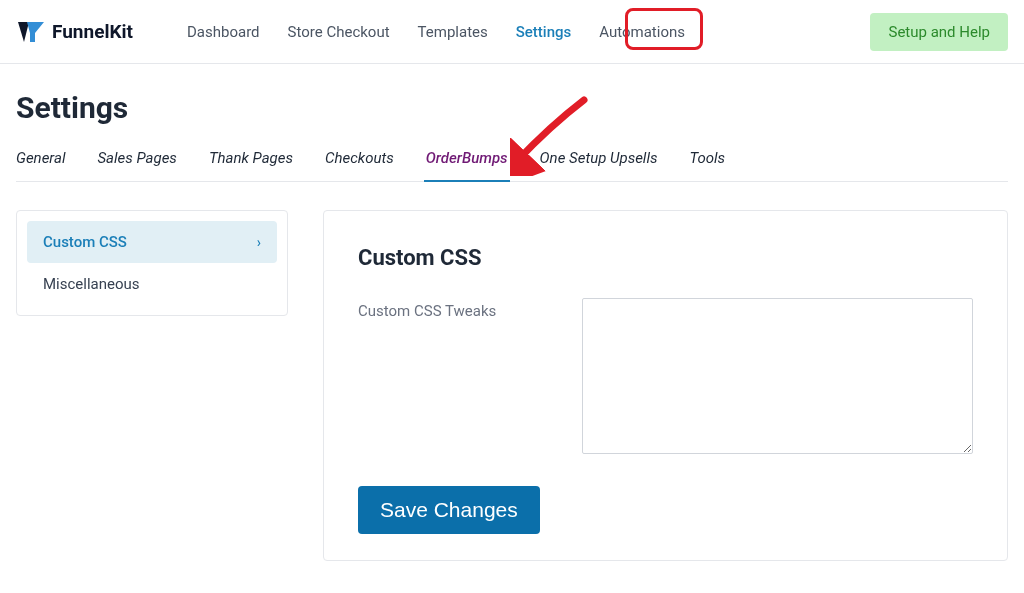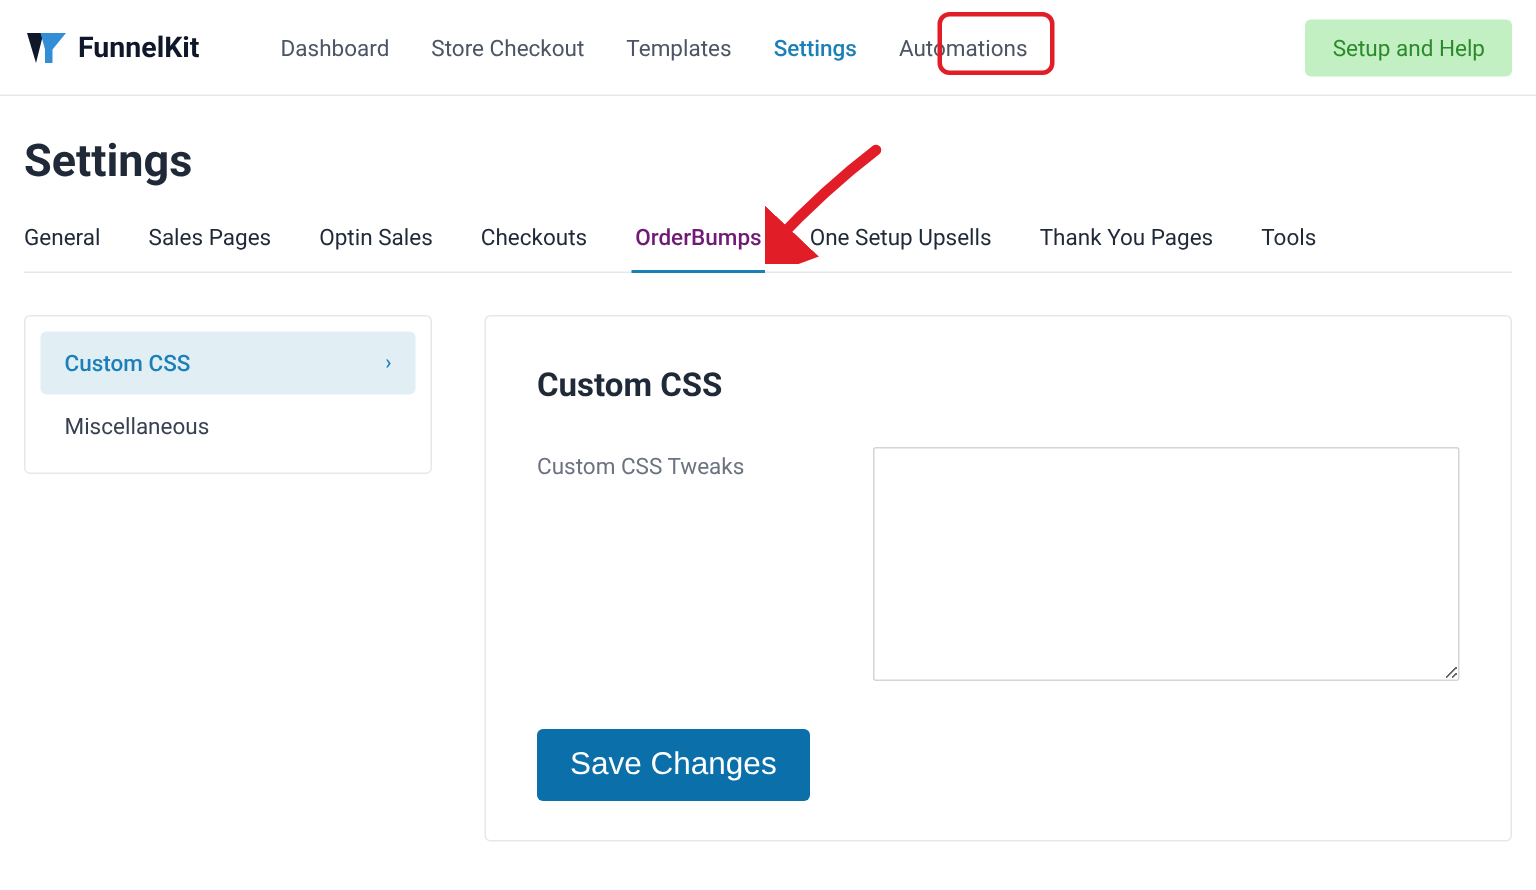--- a/index.html
+++ b/index.html
@@ -97,20 +97,21 @@
       margin-bottom: 24px;
     }
     
     
     .sub-tabs {
       display: flex;
       align-items: center;
       gap: 32px;
       border-bottom: 1px solid #e5e7eb;
       margin-bottom: 28px;
+      font-style: italic;
     }
     .sub-tab {
       padding-bottom: 14px;
       font-size: 15px;
       color: #1f2937;
       cursor: pointer;
       white-space: nowrap;
       position: relative;
     }
     .sub-tab.active {
@@ -237,25 +238,24 @@
   </div>
 
   <div class="red-box" style="left:625px; top:8px; width:78px; height:42px;"></div>
 
   <div class="page-body">
     <h1 class="page-title">Settings</h1>
 
     <div class="sub-tabs">
       <div class="sub-tab">General</div>
       <div class="sub-tab">Sales Pages</div>
-      <div class="sub-tab">Optin Sales</div>
+      <div class="sub-tab">Thank Pages</div>
       <div class="sub-tab">Checkouts</div>
       <div class="sub-tab active">OrderBumps</div>
       <div class="sub-tab">One Setup Upsells</div>
-      <div class="sub-tab">Thank You Pages</div>
       <div class="sub-tab">Tools</div>
     </div>
 
     <div class="content-row">
       <div class="sidebar-box">
         <div class="sidebar-item active">
           <span>Custom CSS</span>
           <span class="chevron">›</span>
         </div>
         <div class="sidebar-item">

